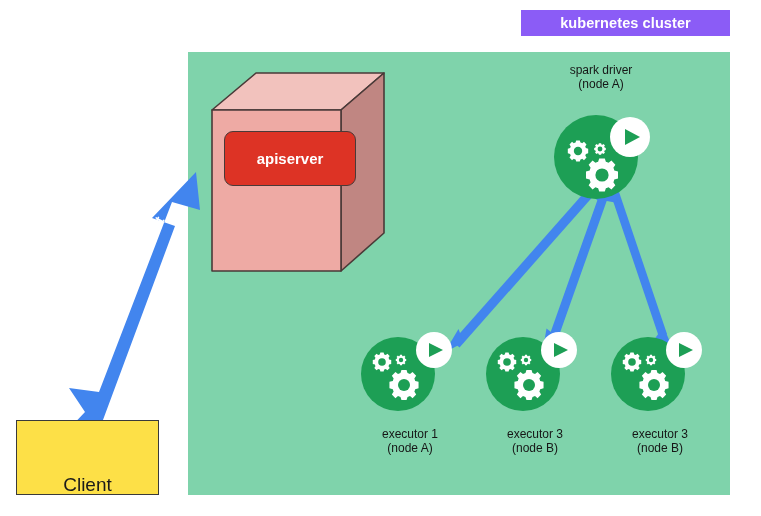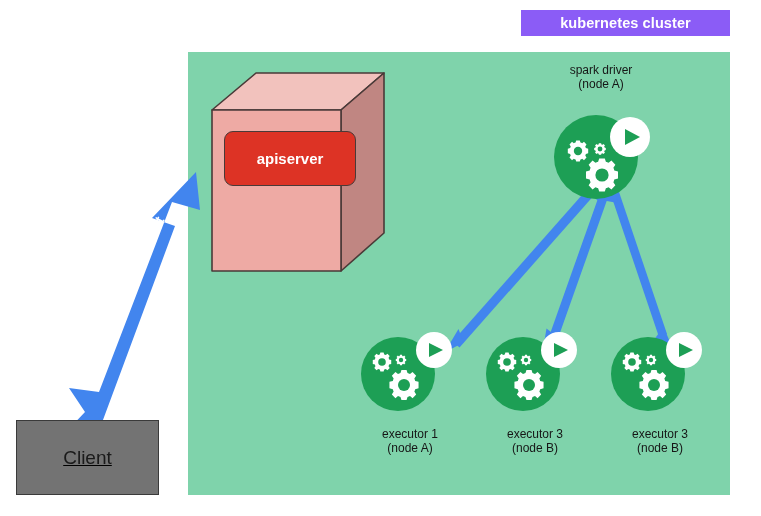--- a/index.html
+++ b/index.html
@@ -48,27 +48,26 @@
     font-size: 14.5px;
     font-weight: bold;
     letter-spacing: 0.1px;
     line-height: 1;
   }
   
   #client-box {
     position: absolute;
     left: 16px; top: 420px;
     width: 143px; height: 75px;
-    background: #737373;
+    background: #fde047;
     border: 1.3px solid #3a3a3a;
     box-sizing: border-box;
     display: flex;
-    align-items: center;
+    align-items: flex-end;
     justify-content: center;
-    text-decoration: underline;
   }
   #client-box .client-text {
     color: #1a1a1a;
     font-size: 19px;
     line-height: 1;
   }
   
   .cube-box {
     position: absolute;
     background: #dd3325;

